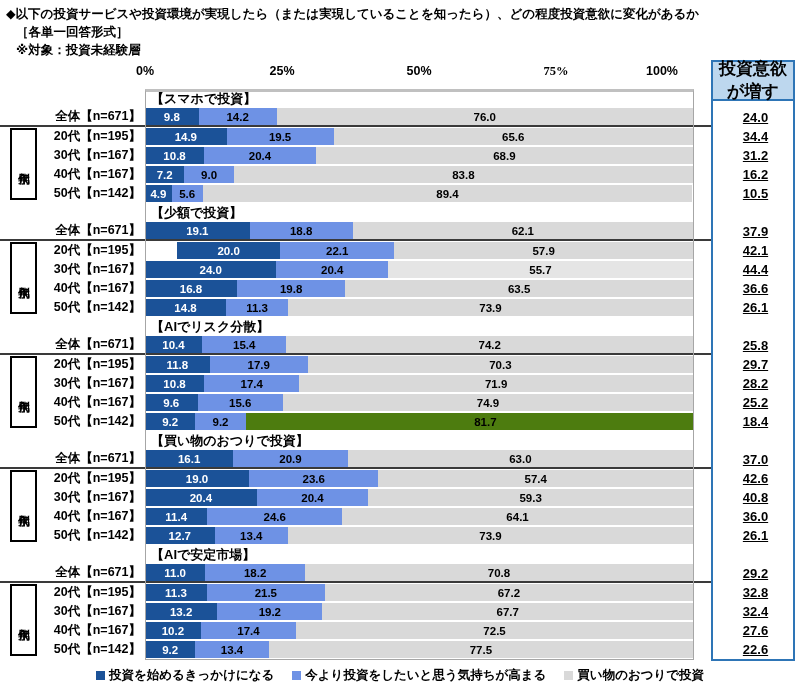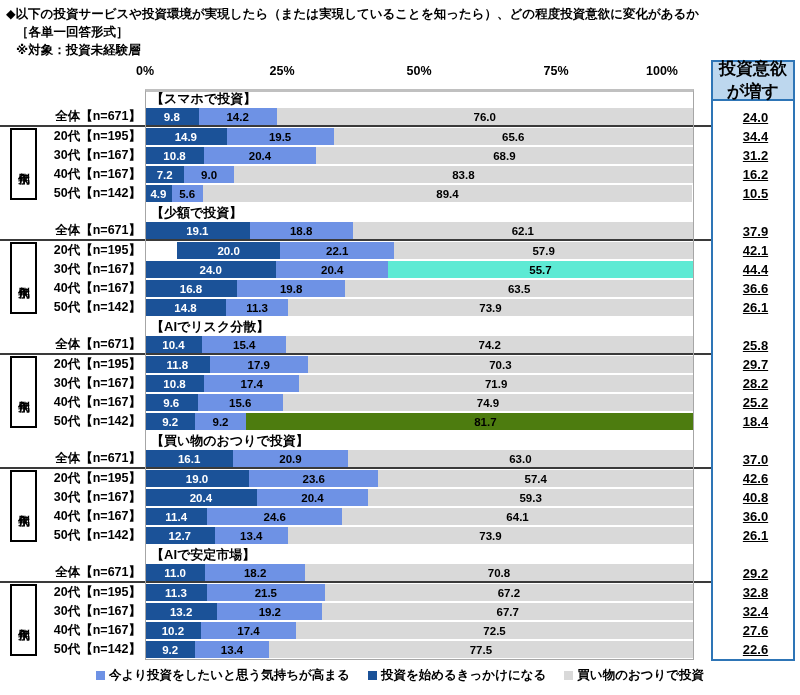--- a/index.html
+++ b/index.html
@@ -53,21 +53,21 @@
   <div class="titles">
     <div class="t1">◆以下の投資サービスや投資環境が実現したら（または実現していることを知ったら）、どの程度投資意欲に変化があるか</div>
     <div class="t2">［各単一回答形式］</div>
     <div class="t3">※対象：投資未経験層</div>
   </div>
 
   <div class="axis">
       <div class="tick" style="left: 145px;">0%</div>
       <div class="tick" style="left: 282px;">25%</div>
       <div class="tick" style="left: 419px;">50%</div>
-      <div class="tick" style="left: 556px;">75%</div>
+      <div class="tick" style="left: 556px; font-family: Liberation Serif, serif;">75%</div>
       <div class="tick" style="left: 662px;">100%</div>
     </div>
 
   <div class="chart">
       <div class="section">
         <div class="strow">
           <div class="stitle">【スマホで投資】</div>
         </div>
         <div class="row">
           <div class="row-left sep">
@@ -151,21 +151,21 @@
             </div>
           </div>
           <div class="rval">42.1</div>
         </div>
         <div class="row">
           <div class="row-left">
             <div class="rlabel">30代【n=167】</div>
             <div class="bars">
               <div class="seg s0" style="width: 24%; background: rgb(27, 82, 152);">24.0</div>
               <div class="seg s1" style="width: 20.4%; background: rgb(110, 146, 229);">20.4</div>
-              <div class="seg s2" style="width: 55.7%; background: #5eead4;">55.7</div>
+              <div class="seg s2" style="width: 55.7%; background: #e5e5e5;">55.7</div>
             </div>
           </div>
           <div class="rval">44.4</div>
         </div>
         <div class="row">
           <div class="row-left">
             <div class="rlabel">40代【n=167】</div>
             <div class="bars">
               <div class="seg s0" style="width: 16.8%; background: rgb(27, 82, 152);">16.8</div>
               <div class="seg s1" style="width: 19.8%; background: rgb(110, 146, 229);">19.8</div>
@@ -376,26 +376,26 @@
 
   <div class="right-box">
     <div class="right-hdr">
       <span>投資意欲</span>
       <span>が増す</span>
     </div>
   </div>
 
   <div class="legend">
       <div class="litem">
+        <div class="lsw" style="background: rgb(27, 82, 152);"></div>
+        <div>投資を始めるきっかけになる</div>
+      </div>
+      <div class="litem">
         <div class="lsw" style="background: rgb(110, 146, 229);"></div>
         <div>今より投資をしたいと思う気持ちが高まる</div>
-      </div>
-      <div class="litem">
-        <div class="lsw" style="background: rgb(27, 82, 152);"></div>
-        <div>投資を始めるきっかけになる</div>
       </div>
       <div class="litem">
         <div class="lsw" style="background: rgb(217, 217, 217);"></div>
         <div>買い物のおつりで投資</div>
       </div>
     </div>
 
 </div>
 
 </body></html>

